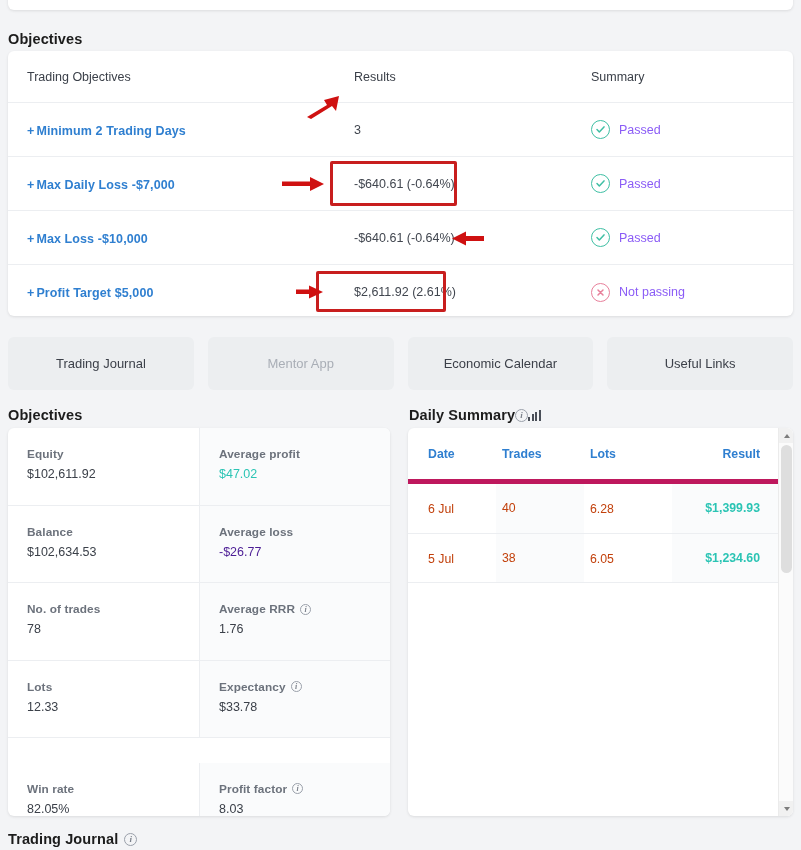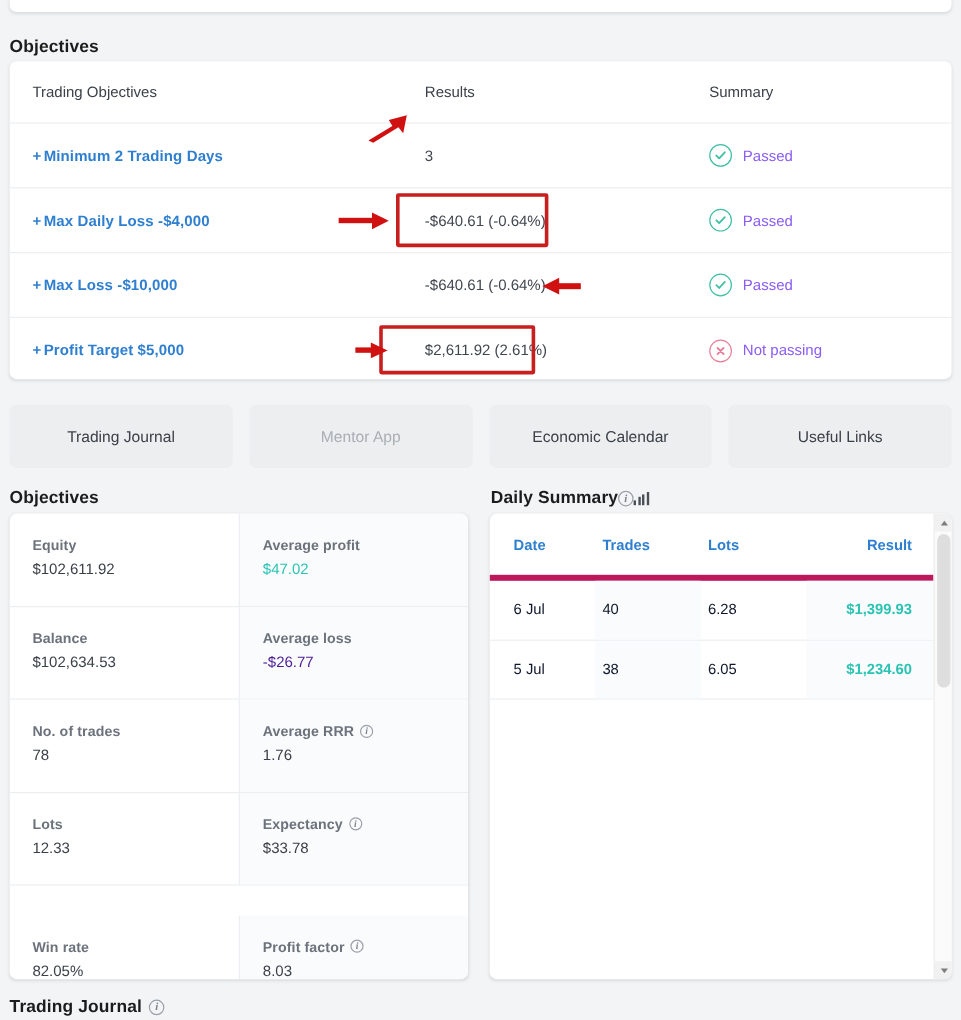--- a/index.html
+++ b/index.html
@@ -177,21 +177,21 @@
   .ds-row { display: flex; align-items: center; }
   .ds-head { height: 56px; border-bottom: 5px solid #be185d; }
   .ds-body { height: 49.5px; border-bottom: 1px solid #eceef1; }
   .ds-c1 { width: 88px; padding-left: 20px; }
   .ds-c2 { width: 88px; padding-left: 6px; background: #fafbfc; height: 100%; display: flex; align-items: center; }
   .ds-c3 { width: 88px; padding-left: 6px; }
   .ds-c4 { flex: 1; padding-right: 18px; text-align: right; background: #fafbfc; height: 100%; display: flex; align-items: center; justify-content: flex-end; }
   .ds-head .ds-c1, .ds-head .ds-c2, .ds-head .ds-c3, .ds-head .ds-c4 {
     font-size: 12.3px; font-weight: bold; color: #2f7fd0; background: transparent;
   }
-  .ds-cell-text { font-size: 12.3px; color: #0f172a; }
+  .ds-cell-text { font-size: 12.3px; color: #c2410c; }
   .ds-cell-text.pos { color: #2bc4b4; font-weight: bold; }
 
   
   #daily-scrollbar {
     position: absolute; right: 0; top: 0; bottom: 0; width: 15px;
     background: #fbfbfb; border-left: 1px solid #ebebeb;
   }
   .sb-arrow {
     position: absolute; left: 0; width: 15px; height: 15px;
     background: #f1f1f1;
@@ -235,21 +235,21 @@
               <path d="M2 5.6 L4.3 8 L9 2.9" fill="none" stroke="#3fbfa4" stroke-width="1.5" stroke-linecap="round" stroke-linejoin="round"></path>
             </svg>
         </span>
         <span>Passed</span>
       </div>
     </div>
   </div>
 
   <div class="obj-row obj-body">
     <div class="obj-c1">
-      <span class="obj-name"><span class="plus">+</span><span>Max Daily Loss -$4,000</span></span>
+      <span class="obj-name"><span class="plus">+</span><span>Max Daily Loss -$7,000</span></span>
     </div>
     <div class="obj-c2 obj-value">-$640.61 (-0.64%)</div>
     <div class="obj-c3">
       <div class="obj-summary">
         <span class="badge-circle pass">
           <svg width="11" height="11" viewBox="0 0 11 11">
               <path d="M2 5.6 L4.3 8 L9 2.9" fill="none" stroke="#3fbfa4" stroke-width="1.5" stroke-linecap="round" stroke-linejoin="round"></path>
             </svg>
         </span>
         <span>Passed</span>

